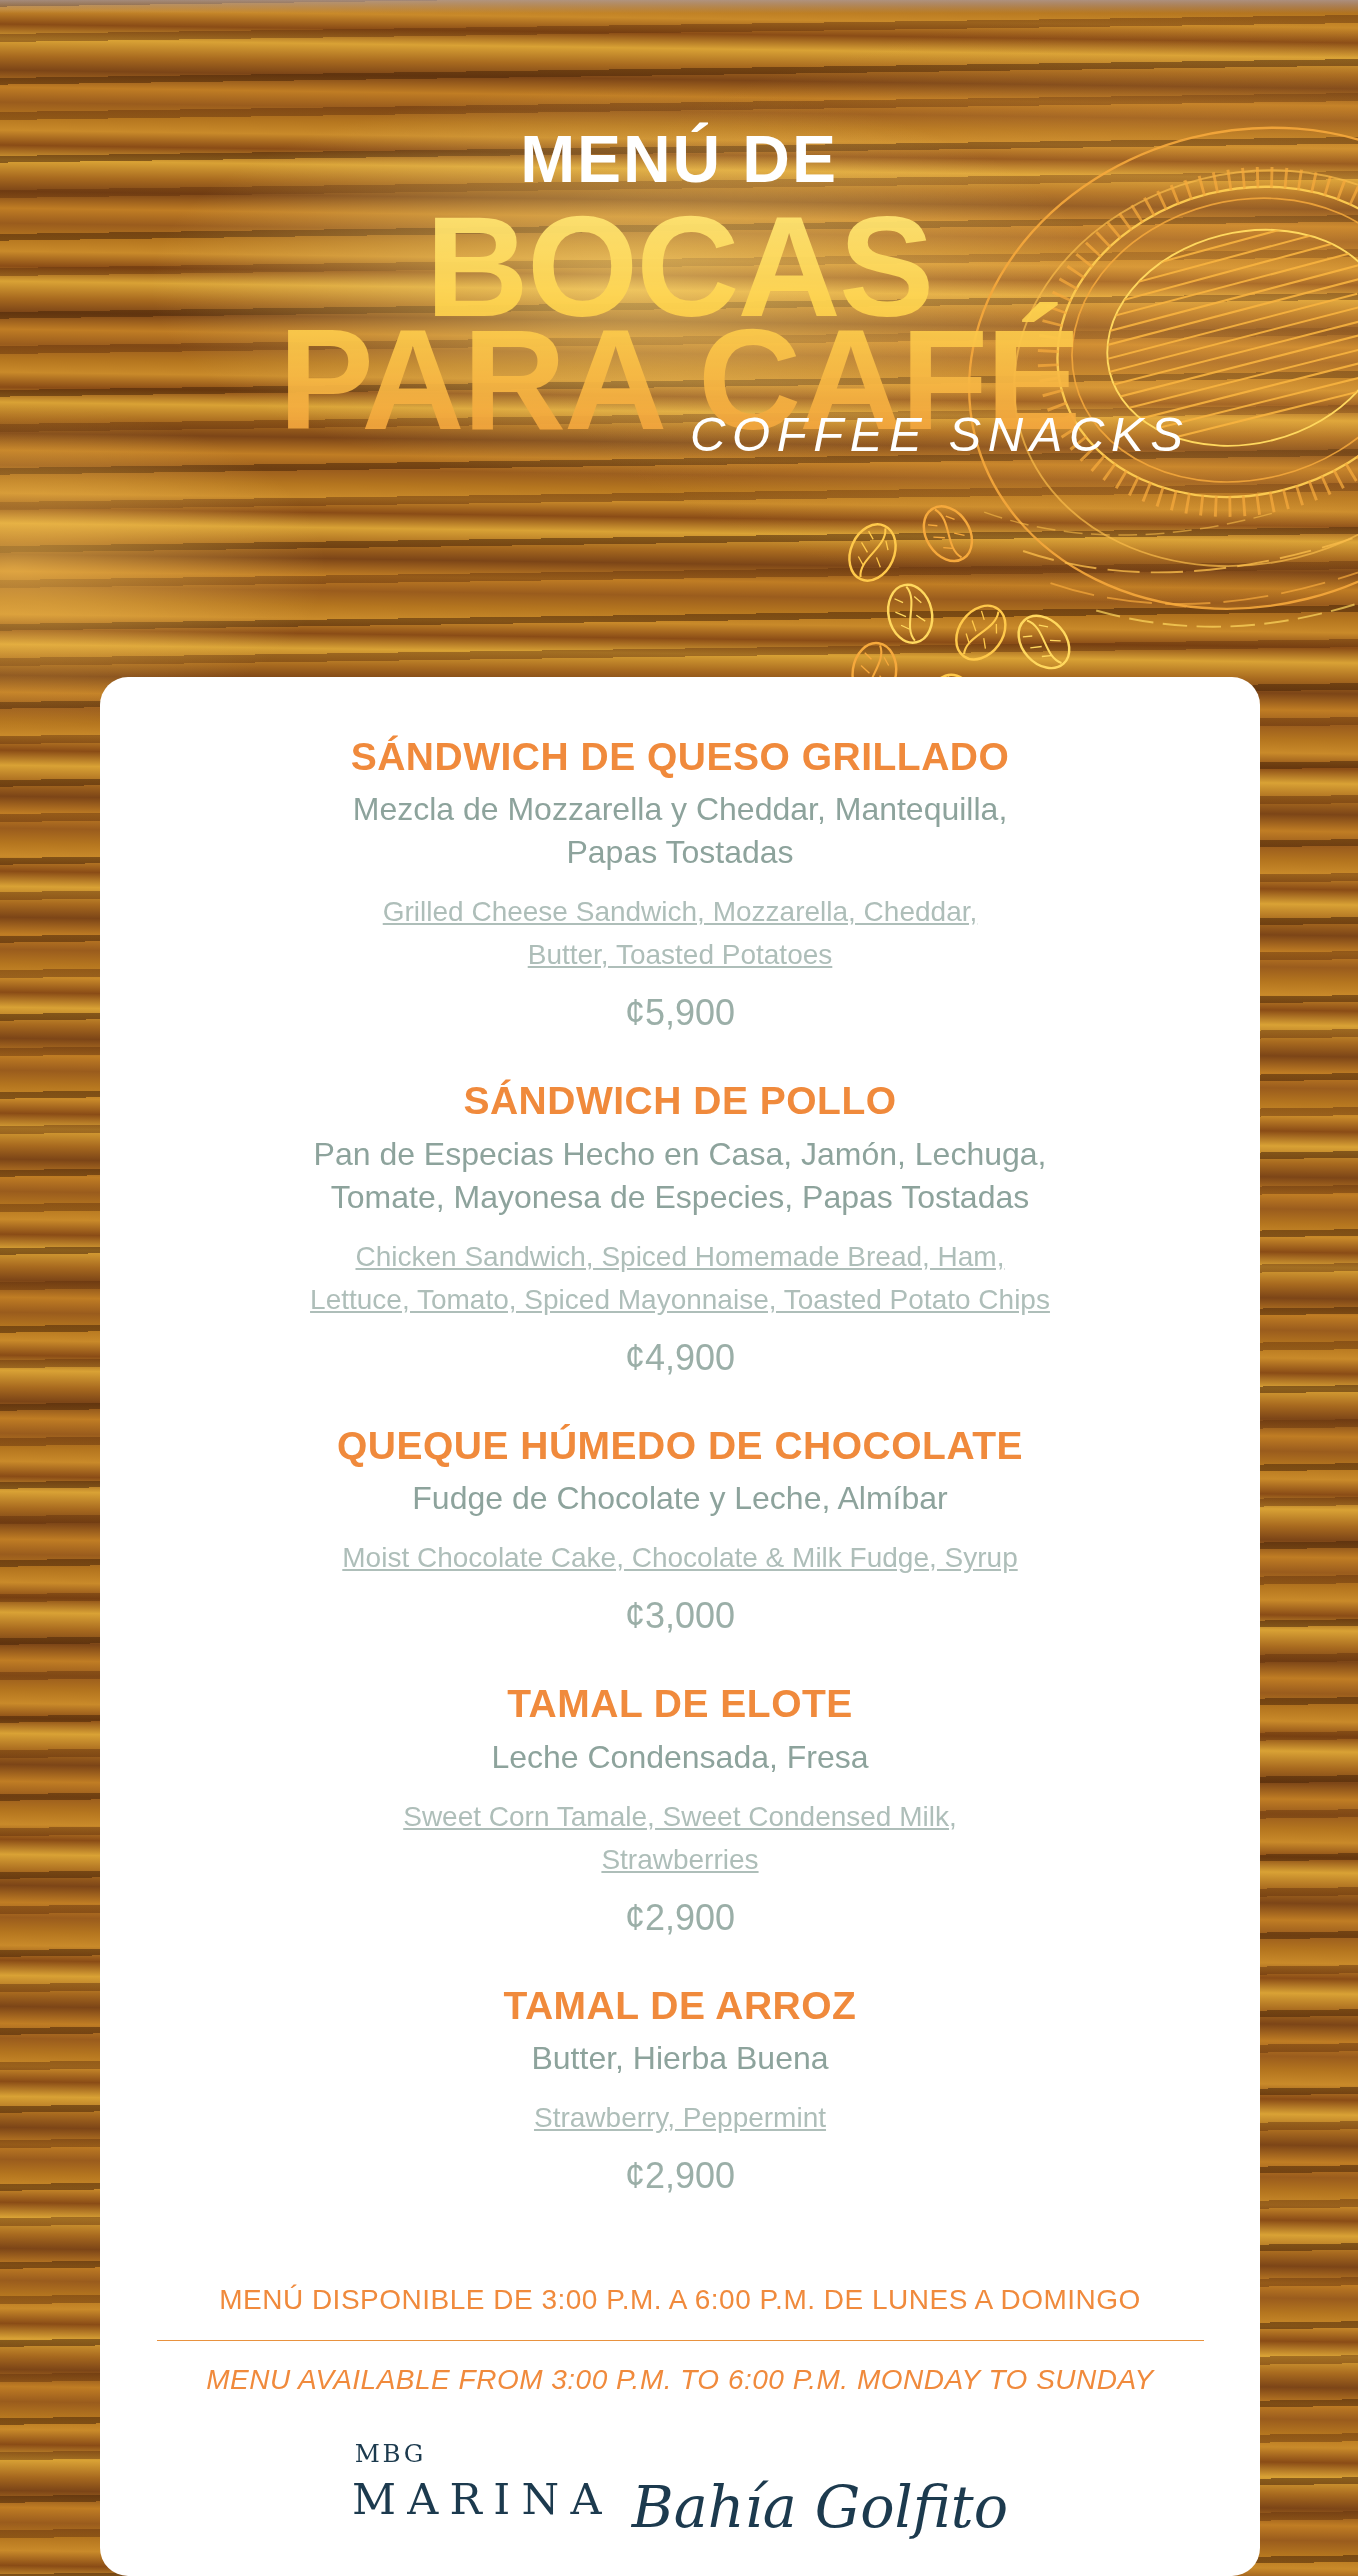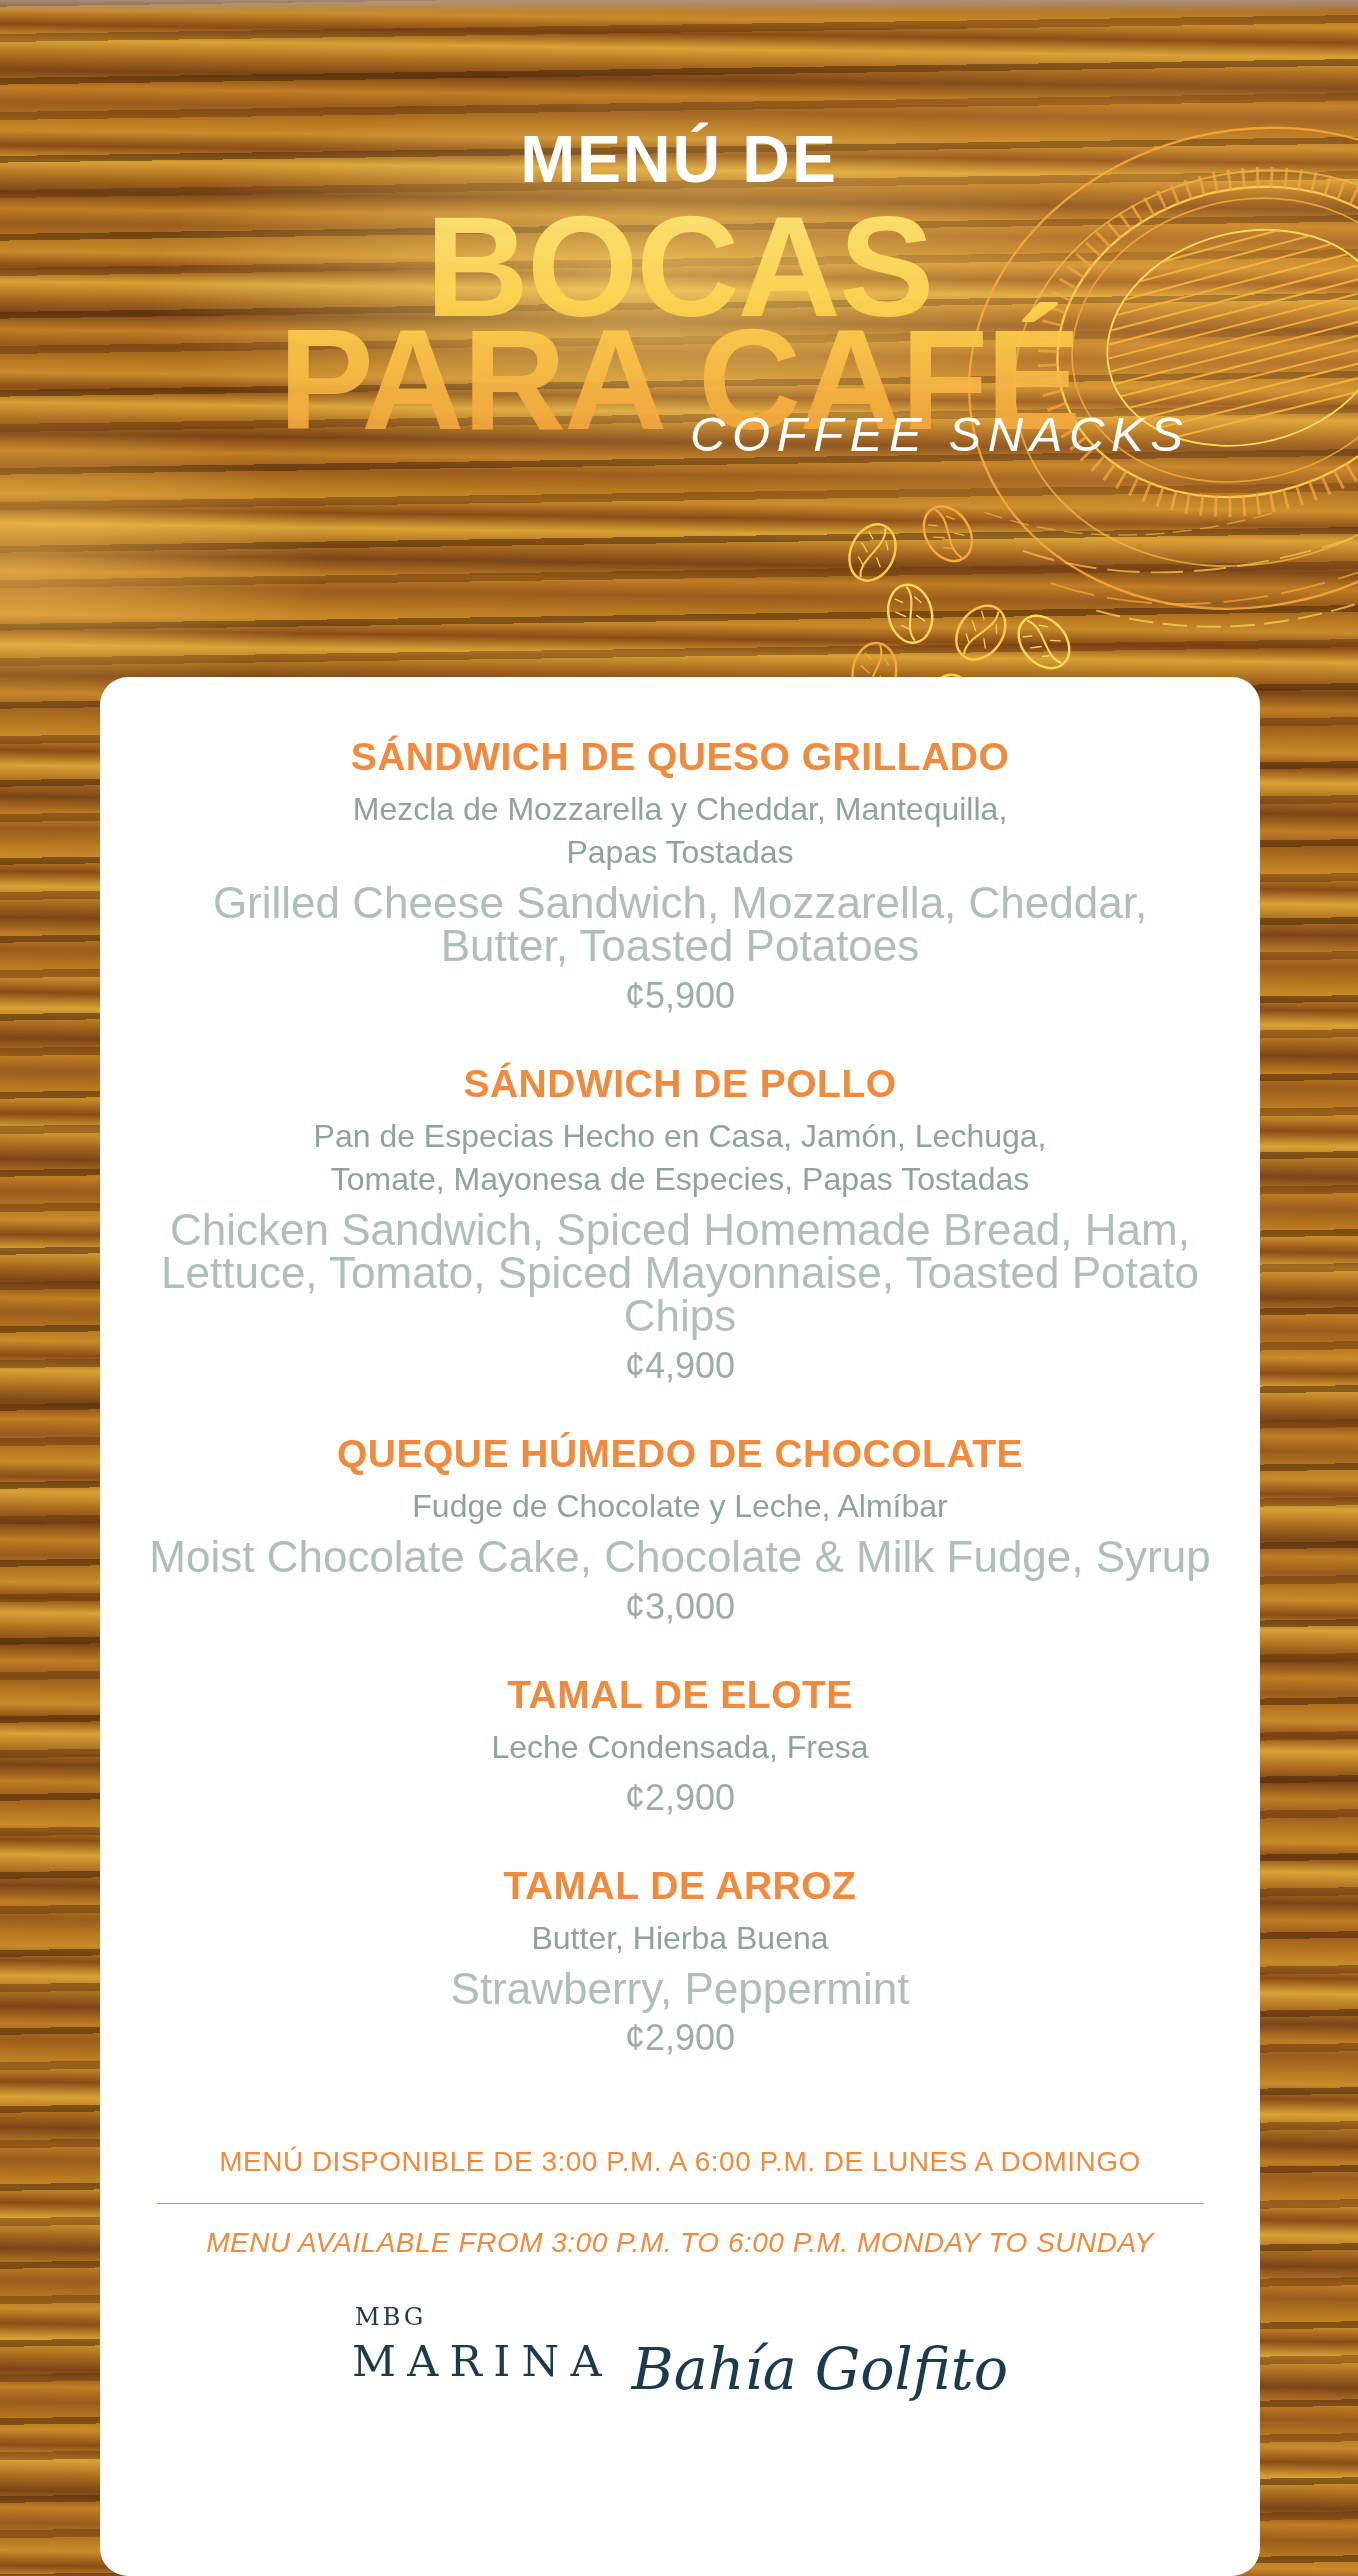--- a/index.html
+++ b/index.html
@@ -62,22 +62,22 @@
   .item { margin: 0 28px 45px; }
   .item-name {
     margin: 0 0 9.4px; font-size: 39px; font-weight: 700;
     color: #f08a3c; letter-spacing: 0.5px;
   }
   .item-es {
     margin: 0; font-size: 32px; font-weight: 500; line-height: 43px;
     color: #8da39c; white-space: pre-line;
   }
   .item-en {
-    margin: 7px; font-size: 44px; font-weight: 300; line-height: 43px;
-    color: #aebeb9; white-space: pre-line;
+    margin: 16px; font-size: 28px; font-weight: 300; line-height: 43px;
+    color: #aebeb9; white-space: pre-line; text-decoration: underline;
   }
   .item-price {
     margin-top: 7.5px; font-size: 36px; font-weight: 500; color: #9bafa8;
   }
 
   
   .menu-footer { margin-top: 87px; }
   .avail-es {
     margin: 0; font-size: 28px; font-weight: 500;
     color: #f08a3c; letter-spacing: 0.5px;
@@ -193,20 +193,22 @@
     <section class="item">
       <h2 class="item-name">QUEQUE HÚMEDO DE CHOCOLATE</h2>
       <p class="item-es">Fudge de Chocolate y Leche, Almíbar</p>
       <p class="item-en">Moist Chocolate Cake, Chocolate &amp; Milk Fudge, Syrup</p>
       <div class="item-price">¢3,000</div>
     </section>
 
     <section class="item">
       <h2 class="item-name">TAMAL DE ELOTE</h2>
       <p class="item-es">Leche Condensada, Fresa</p>
+      <p class="item-en">Sweet Corn Tamale, Sweet Condensed Milk,
+Strawberries</p>
       <div class="item-price">¢2,900</div>
     </section>
 
     <section class="item">
       <h2 class="item-name">TAMAL DE ARROZ</h2>
       <p class="item-es">Butter, Hierba Buena</p>
       <p class="item-en">Strawberry, Peppermint</p>
       <div class="item-price">¢2,900</div>
     </section>
 

